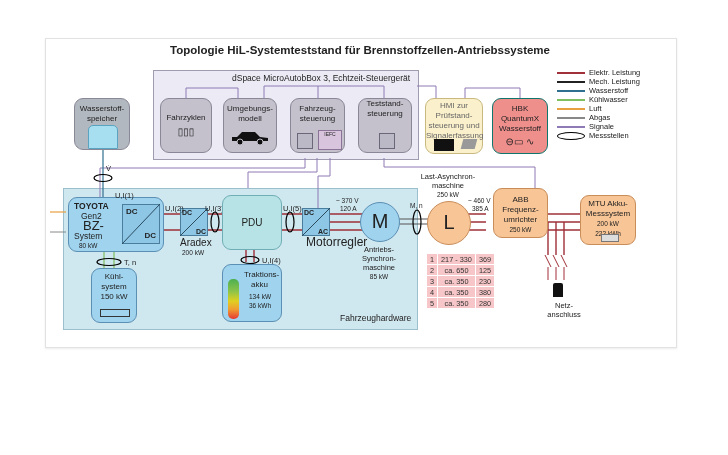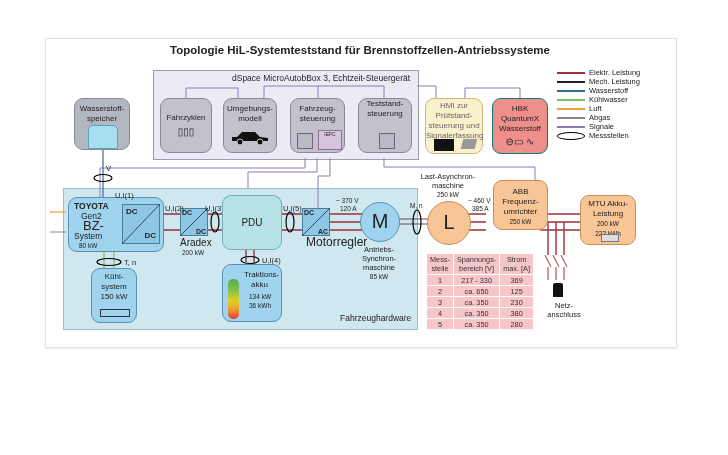--- a/index.html
+++ b/index.html
@@ -252,57 +252,43 @@
   <div style="font-size:20px;line-height:40px;">L</div>
 </div>
 <div class="t" style="left:408px;top:172px;text-align:center;width:80px;">
   <div>Last-Asynchron-</div>
   <div>maschine</div>
   <div class="small">250 kW</div>
 </div>
 <div class="t small" style="left:468px;top:196px;">~ 460 V</div>
 <div class="t small" style="left:472px;top:204px;">385 A</div>
 
-<div class="box orange" style="left:493px;top:180px;width:55px;height:50px;">
+<div class="box orange" style="left:493px;top:188px;width:55px;height:50px;">
   <div style="margin-top:6px">ABB</div>
   <div>Frequenz-</div>
   <div>umrichter</div>
   <div class="small">250 kW</div>
 </div>
 
 <div class="box orange" style="left:580px;top:195px;width:56px;height:50px;">
   <div style="margin-top:3px">MTU Akku-</div>
-  <div>Leistung</div>
+  <div>Messsystem</div>
   <div class="small">200 kW</div>
   <div class="small">222 kWh</div>
   <div style="position:absolute;left:20px;top:38px;width:16px;height:6px;border:1px solid #777;background:#ddd;"></div>
 </div>
 
 <div style="position:absolute;left:553px;top:283px;width:10px;height:14px;background:#111;border-radius:2px 2px 0 0;"></div>
 <div class="t" style="left:547px;top:301px;text-align:center;width:34px;">
   <div>Netz-</div>
   <div>anschluss</div>
 </div>
 
 <table class="mt">
   <tbody>
-      <tr class="h">
-    <td>
-          <div>Mess-</div>
-          <div>stelle</div>
-        </td>
-    <td>
-          <div>Spannungs-</div>
-          <div>bereich [V]</div>
-        </td>
-    <td>
-          <div>Strom</div>
-          <div>max. [A]</div>
-        </td>
-  </tr>
   <tr>
         <td>1</td>
         <td>217 - 330</td>
         <td>369</td>
       </tr>
   <tr>
         <td>2</td>
         <td>ca. 650</td>
         <td>125</td>
       </tr>

